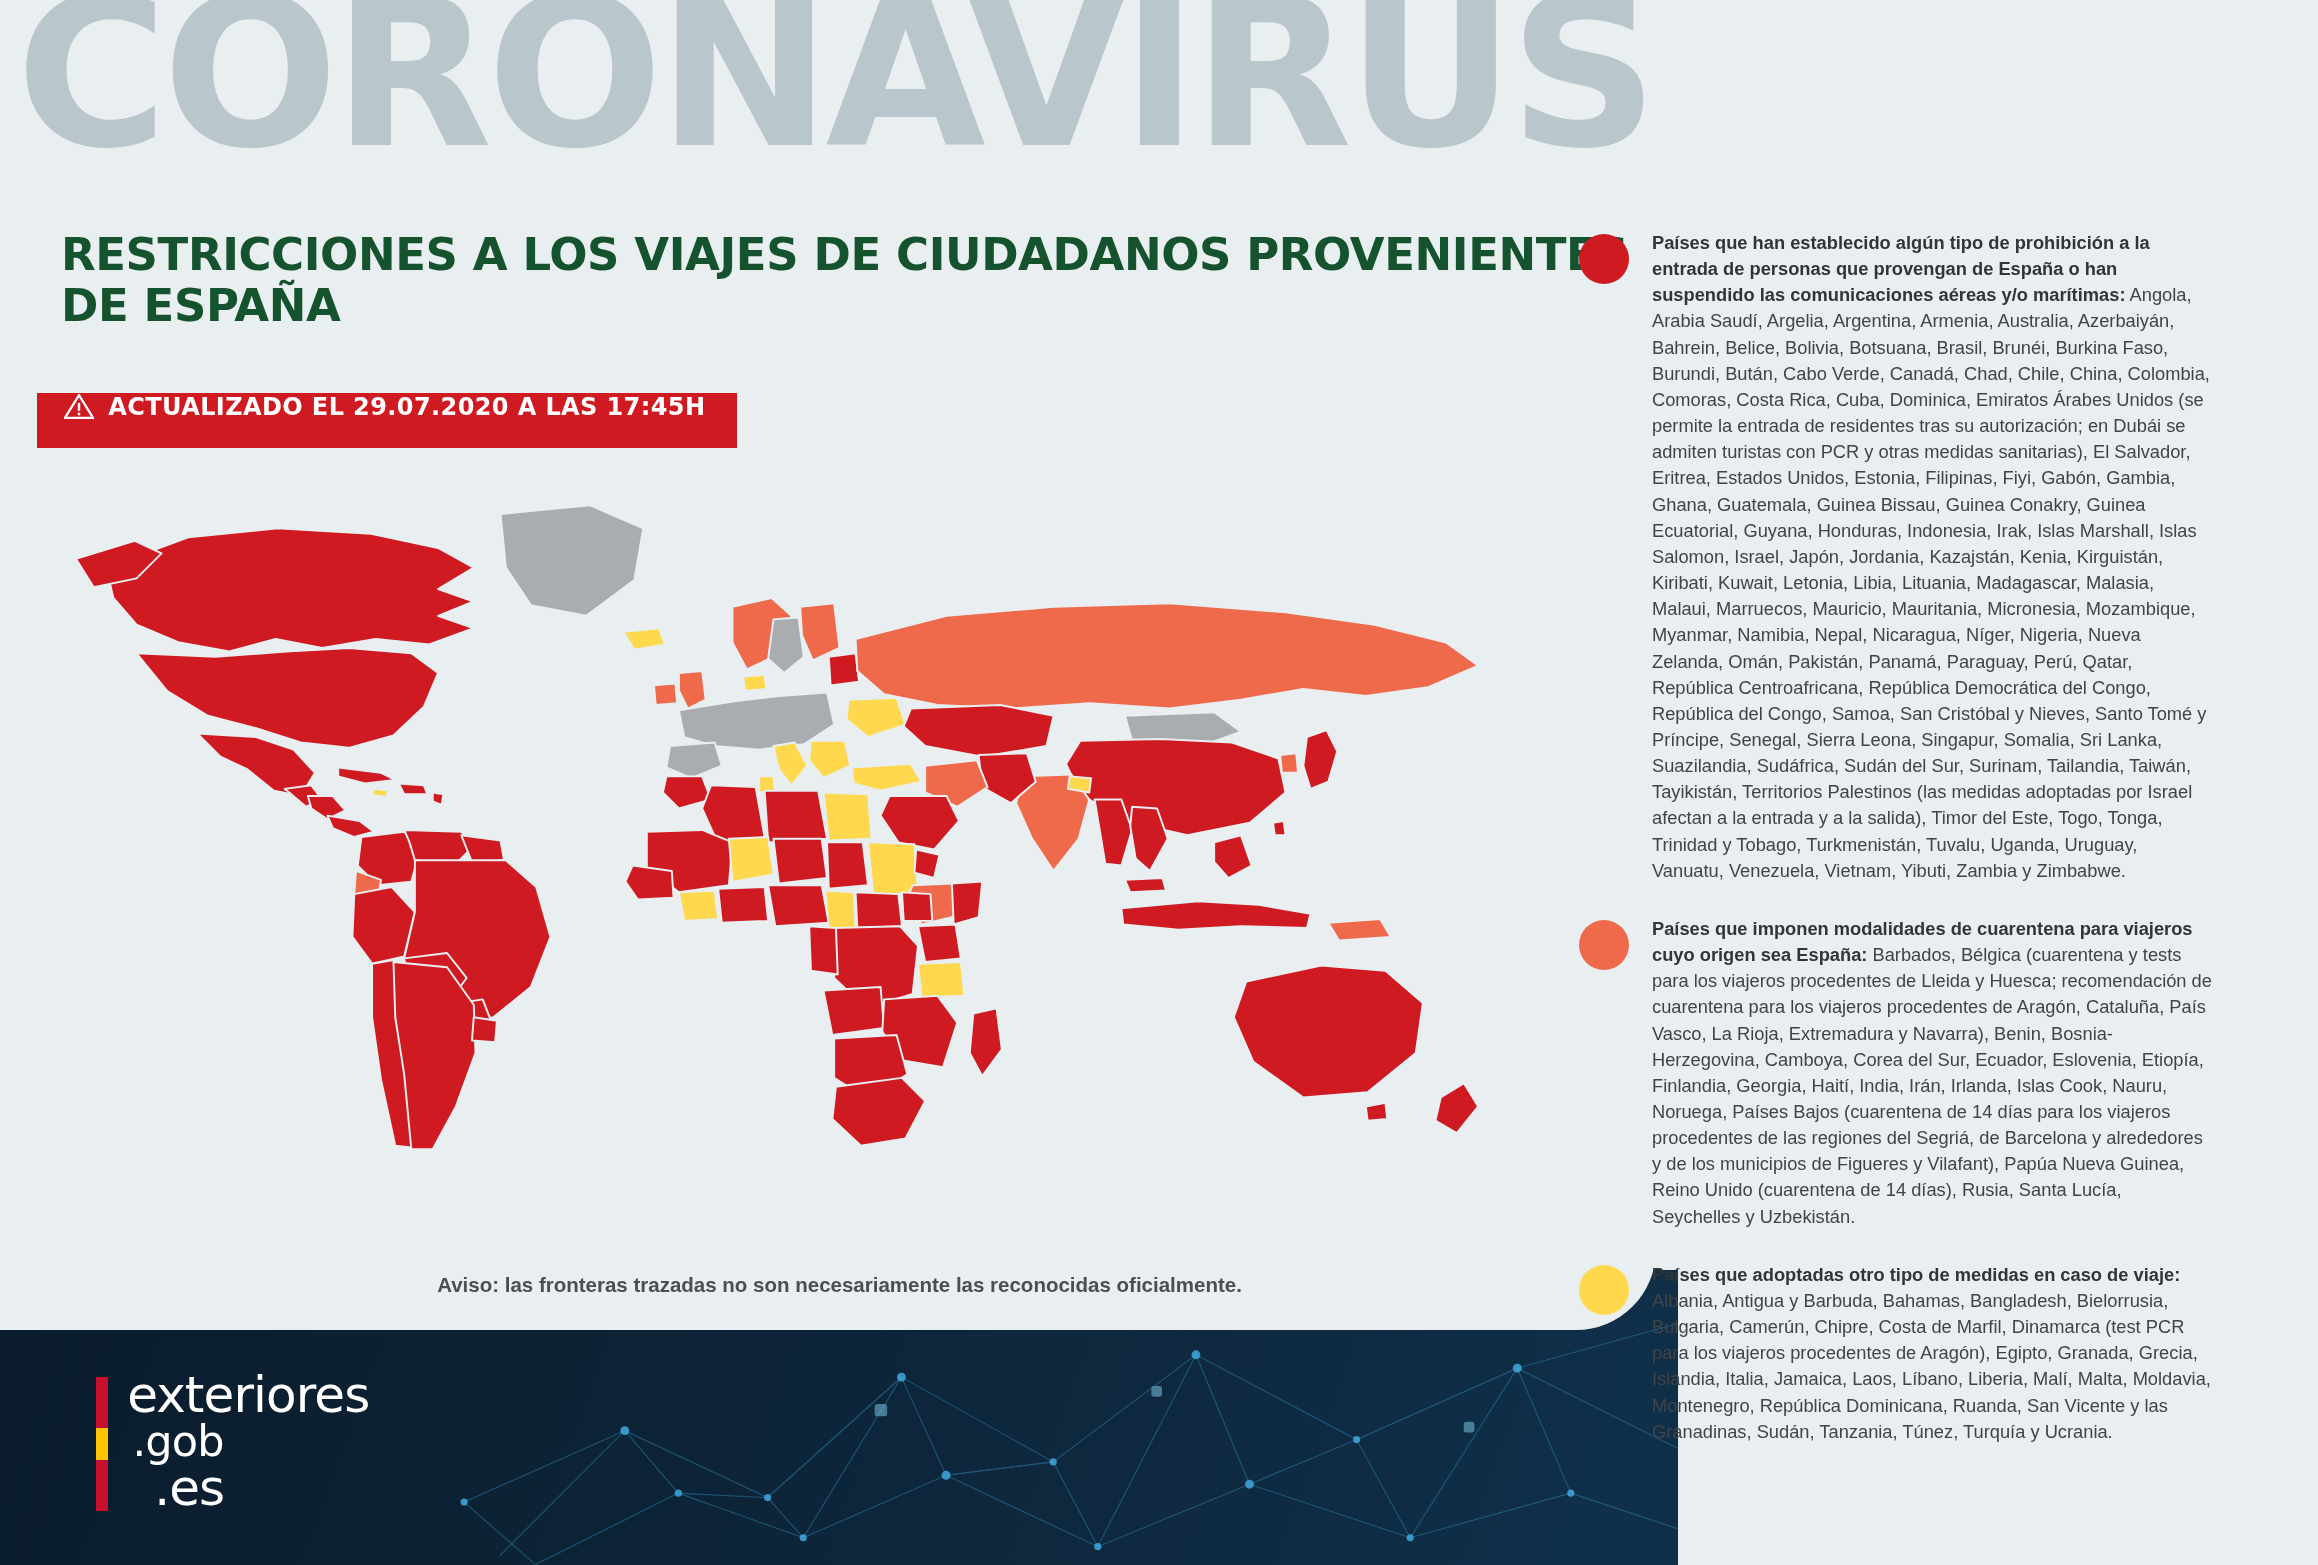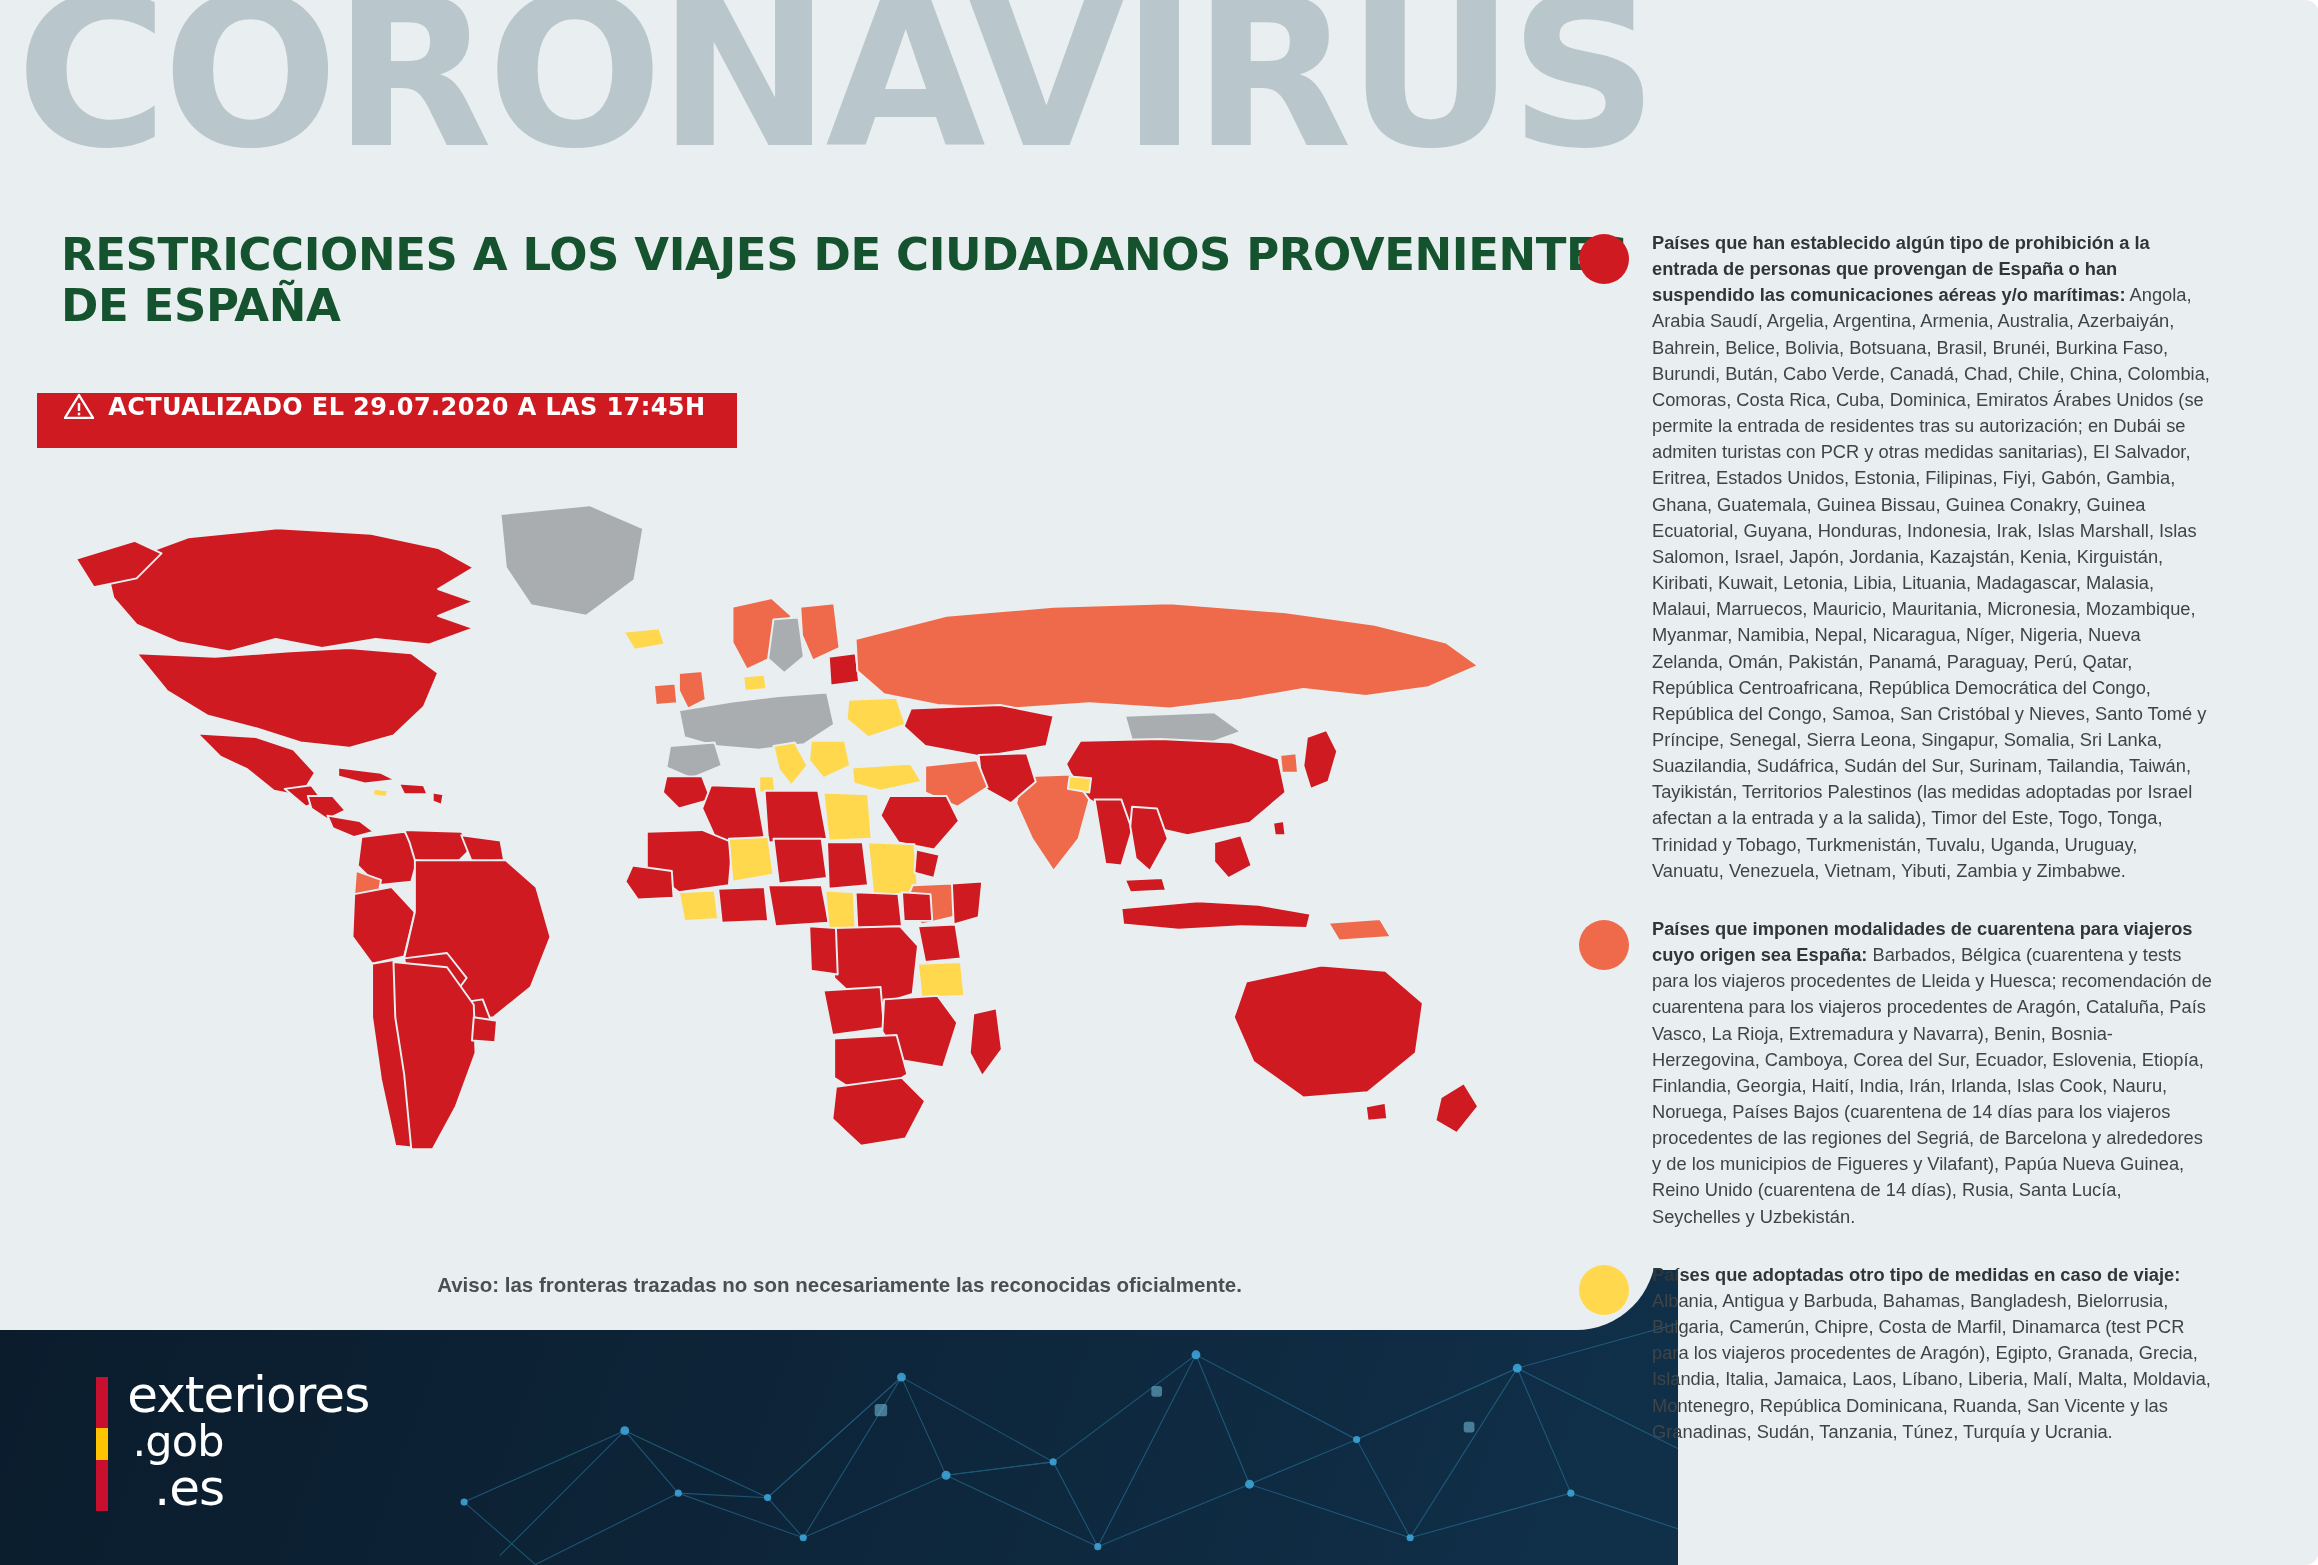--- a/index.html
+++ b/index.html
@@ -14,21 +14,20 @@
     overflow: hidden;
     font-family: "Liberation Sans", sans-serif;
     color: #4a4f51;
   }
 
   
   #page {
     position: absolute;
     inset: 0;
     background: #e9eef0;
-    border-radius: 14px;
   }
   .bottom-dark {
     position: absolute;
     left: 0;
     bottom: 0;
     width: 1678px;
     height: 295px;
     background: #0d2336;
     background: linear-gradient(110deg, #0a1c2c 0%, #0d2438 45%, #10304a 100%);
     overflow: hidden;

